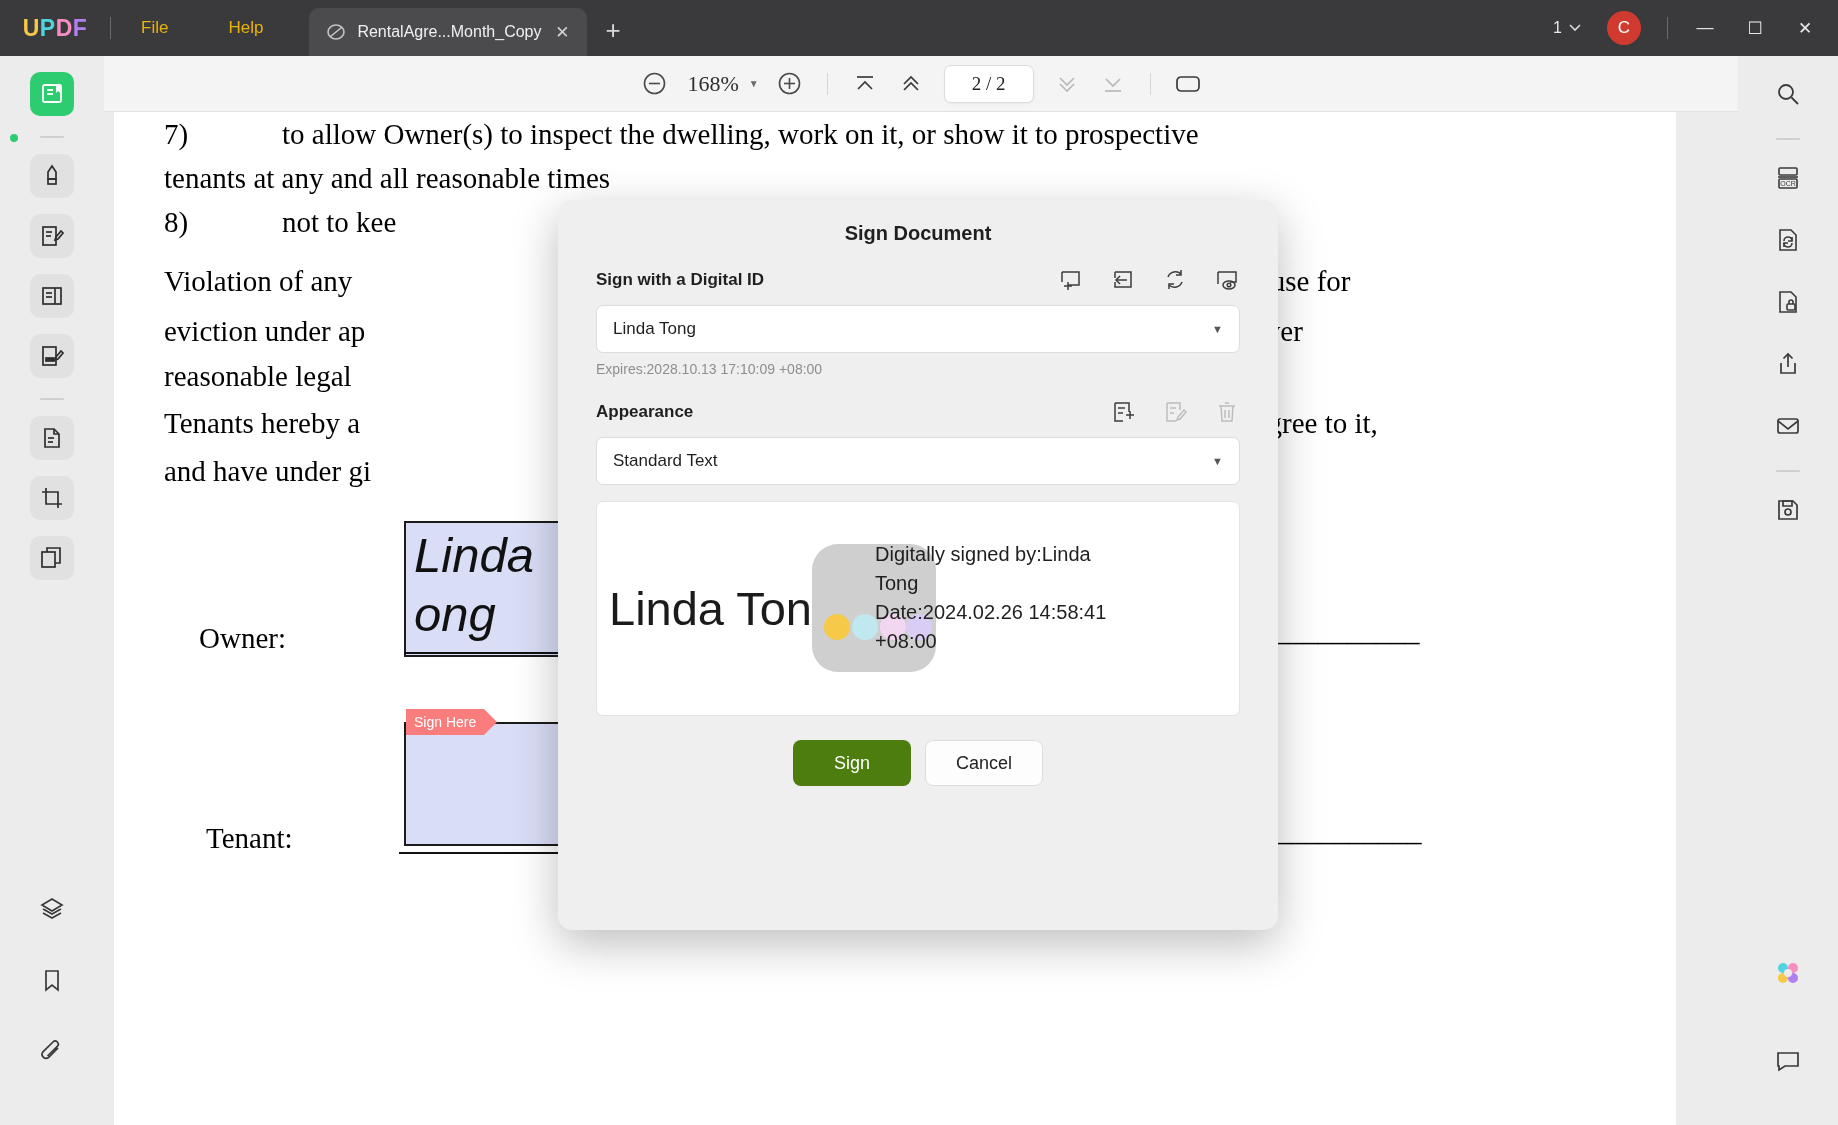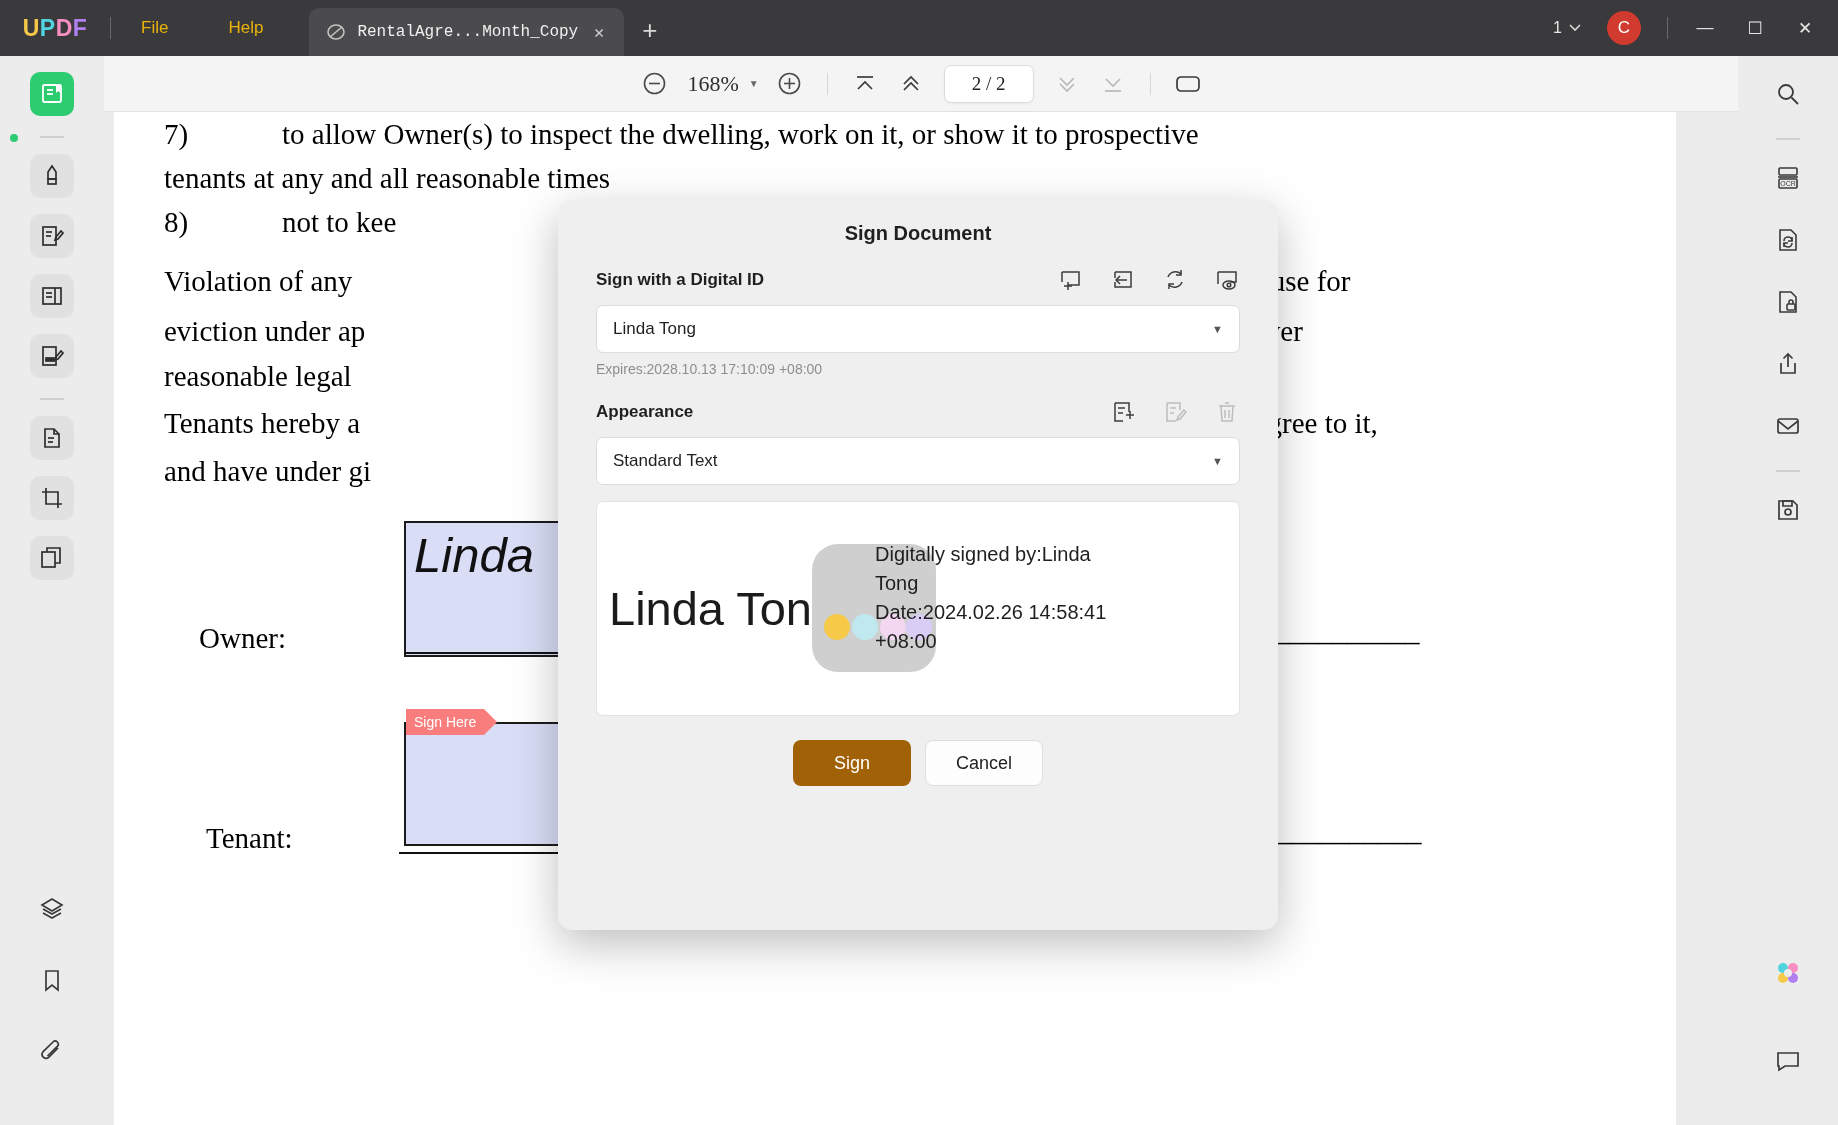--- a/index.html
+++ b/index.html
@@ -22,21 +22,21 @@
   .tb-logo .l1{color:#f7c948;} .tb-logo .l2{color:#4fd4e0;}
   .tb-logo .l3{color:#f58fc2;} .tb-logo .l4{color:#b07ff0;}
   .tb-sep{ width:1px; height:22px; background:#6a6a6c; margin:0 0 17px 0; }
   .tb-menu{
     height:56px; display:flex; align-items:center; padding:0 30px;
     color:#eab308; font-size:17px;
   }
   .tab{
     margin-left:16px; margin-bottom:0; height:48px; min-width:268px;
     background:#4b4b4e; border-radius:10px 10px 0 0;
-    display:flex; align-items:center; padding:0 14px 0 16px; gap:10px;font-family:Liberation Mono, monospace;
+    display:flex; align-items:center; padding:0 14px 0 16px; gap:10px;
   }
   .tab-ico{ width:22px; height:22px; flex:0 0 22px; opacity:.85; }
   .tab-title{ color:#f0f0f0; font-size:16px; flex:1; white-space:nowrap;}
   .tab-x{ color:#cfcfcf; font-size:17px; width:22px; text-align:center; }
   .tab-plus{ color:#d8d8d8; font-size:26px; margin:0 0 10px 18px; }
   .tb-right{ margin-left:auto; display:flex; align-items:center; height:56px; padding-right:10px; gap:4px;}
   .pgcount{ color:#e6e6e6; font-size:16px; display:flex; gap:7px; align-items:center; padding:0 10px;}
   .avatar{
     width:34px; height:34px; border-radius:50%; background:#d13a2e;
     color:#fff; font-size:17px; display:flex; align-items:center; justify-content:center;
@@ -155,21 +155,21 @@
   .pv-logo .bead{ position:absolute; width:26px;height:26px;border-radius:50%; top:70px;}
   .pv-right{
     position:absolute; left:278px; top:38px; width:250px;
     font-size:20px; color:#1f1f1f; line-height:1.45;
   }
   .btnrow{ display:flex; gap:14px; justify-content:center; margin-top:24px; }
   .btn{
     width:118px; height:46px; border-radius:8px; font-size:18px;
     display:flex; align-items:center; justify-content:center;
   }
-  .btn-primary{ background:#a16207; color:#fff; }
+  .btn-primary{ background:#4d7c0f; color:#fff; }
   .btn-ghost{ background:#fdfdfd; border:1px solid #dddddd; color:#222; }
 </style>
 </head>
 <body>
 
 <div class="titlebar">
   <div class="tb-logo">
     <span class="l1">U</span>
       <span class="l2">P</span>
       <span class="l3">D</span>
@@ -427,20 +427,21 @@
     <div class="ptext" style="left:1073px;top:155px;">ll be cause for</div>
     <div class="ptext" style="left:50px;  top:205px;">eviction under ap</div>
     <div class="ptext" style="left:1085px;top:205px;">) recover</div>
     <div class="ptext" style="left:50px;  top:250px;">reasonable legal</div>
     <div class="ptext" style="left:50px;  top:297px;">Tenants hereby a</div>
     <div class="ptext" style="left:1110px;top:297px;">it, agree to it,</div>
     <div class="ptext" style="left:50px;  top:345px;">and have under gi</div>
 
     <div class="sigfield" style="left:290px; top:409px; width:180px; height:136px;font-style:italic;">
       <div class="sigtxt">Linda</div>
+      <div class="sigtxt">ong</div>
     </div>
     <div class="ptext" style="left:85px; top:512px;text-align:center;">Owner:</div>
     <div class="uline" style="left:290px; top:540px; width:300px;"></div>
     <div class="ptext" style="left:1093px;top:512px;">te:</div>
     <div class="ptext" style="left:1146px;top:505px;">___________</div>
 
     <div class="sigfield" style="left:290px; top:610px; width:340px; height:124px;"></div>
     <div class="signhere" style="left:292px; top:597px;">Sign Here</div>
     <div class="ptext" style="left:92px; top:712px;">Tenant:</div>
     <div class="uline" style="left:285px; top:740px; width:360px;"></div>

